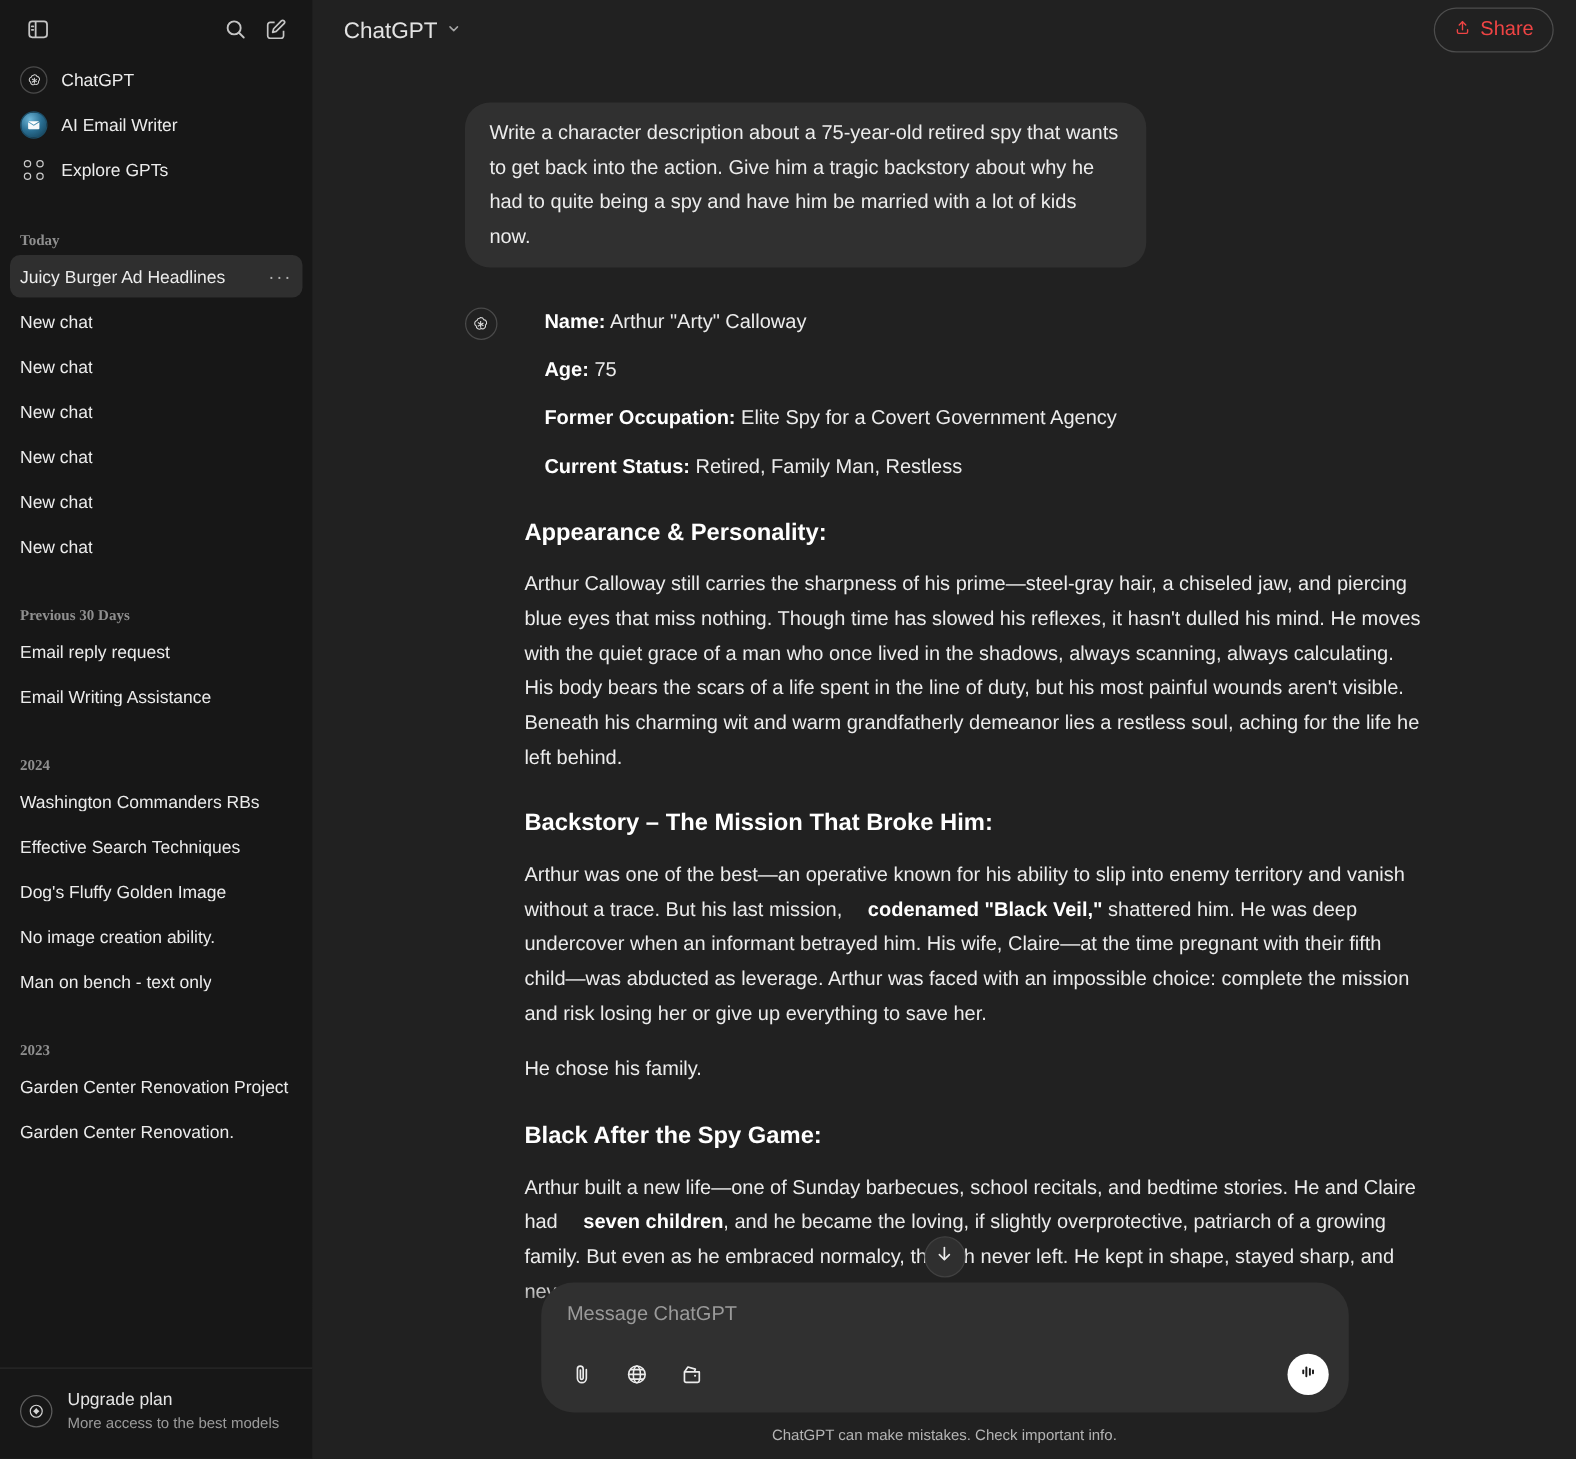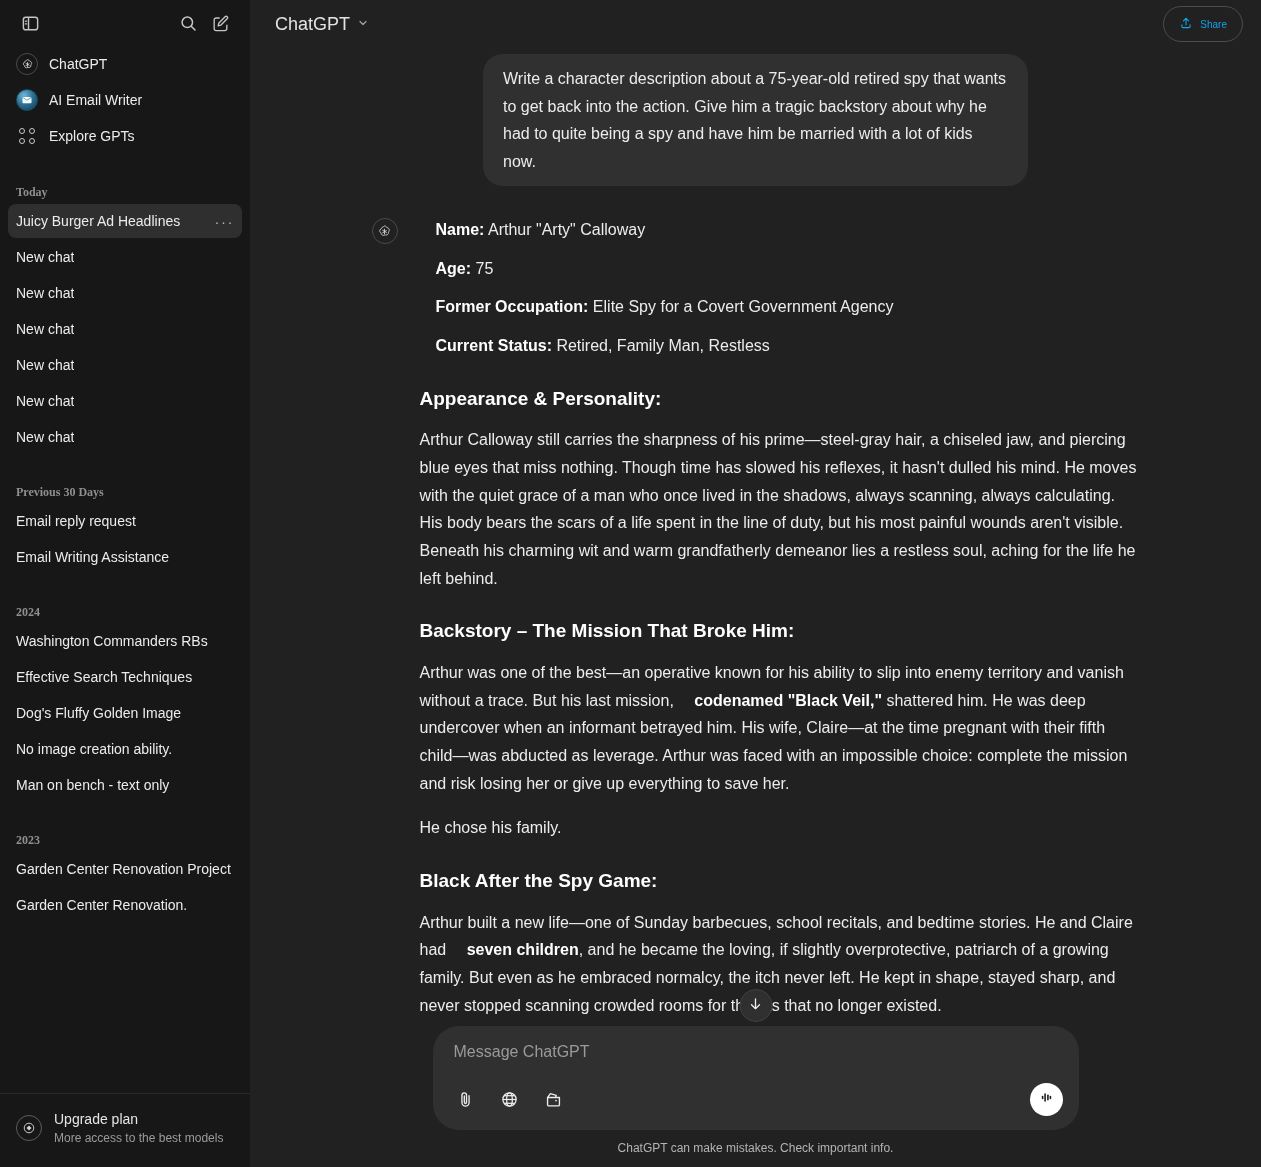--- a/index.html
+++ b/index.html
@@ -94,31 +94,31 @@
   }
   .model-pick {
     display: flex; align-items: center; gap: 7px;
     font-size: 18px; color: #e3e3e3; padding: 5px 9px; border-radius: 8px; cursor: pointer;
   }
   .chev { color: #a5a5a5; font-size: 12px; line-height: 1; }
   .topbar-spacer { flex: 1; }
   .share-btn {
     display: flex; align-items: center; gap: 7px;
     height: 36px; padding: 0 15px; border-radius: 18px;
-    border: 1px solid #4d4d4d; color: #0ea5e9; font-size: 10px; cursor: pointer;
+    border: 1px solid #4d4d4d; color: #ef4444; font-size: 16px; cursor: pointer;
     background: transparent;
   }
 
   .thread {
     position: absolute; top: 48px; left: 0; right: 0; bottom: 0;
     overflow: hidden;
   }
   .thread-inner { width: 768px; margin: 0 auto; padding: 6px 0 0 0; }
 
-  .user-row { display: flex; justify-content: center; margin-bottom: 30px; }
+  .user-row { display: flex; justify-content: flex-start; margin-bottom: 30px; margin-top: 28px; }
   .user-bubble {
     background: #303030; color: #ececec;
     border-radius: 20px; padding: 11px 20px;
     max-width: 545px; font-size: 16px; line-height: 1.72;
   }
 
   .bot-row { display: flex; gap: 22px; align-items: flex-start; }
   .bot-avatar {
     width: 26px; height: 26px; border-radius: 50%;
     border: 1px solid #4a4a4a; flex: 0 0 26px;

